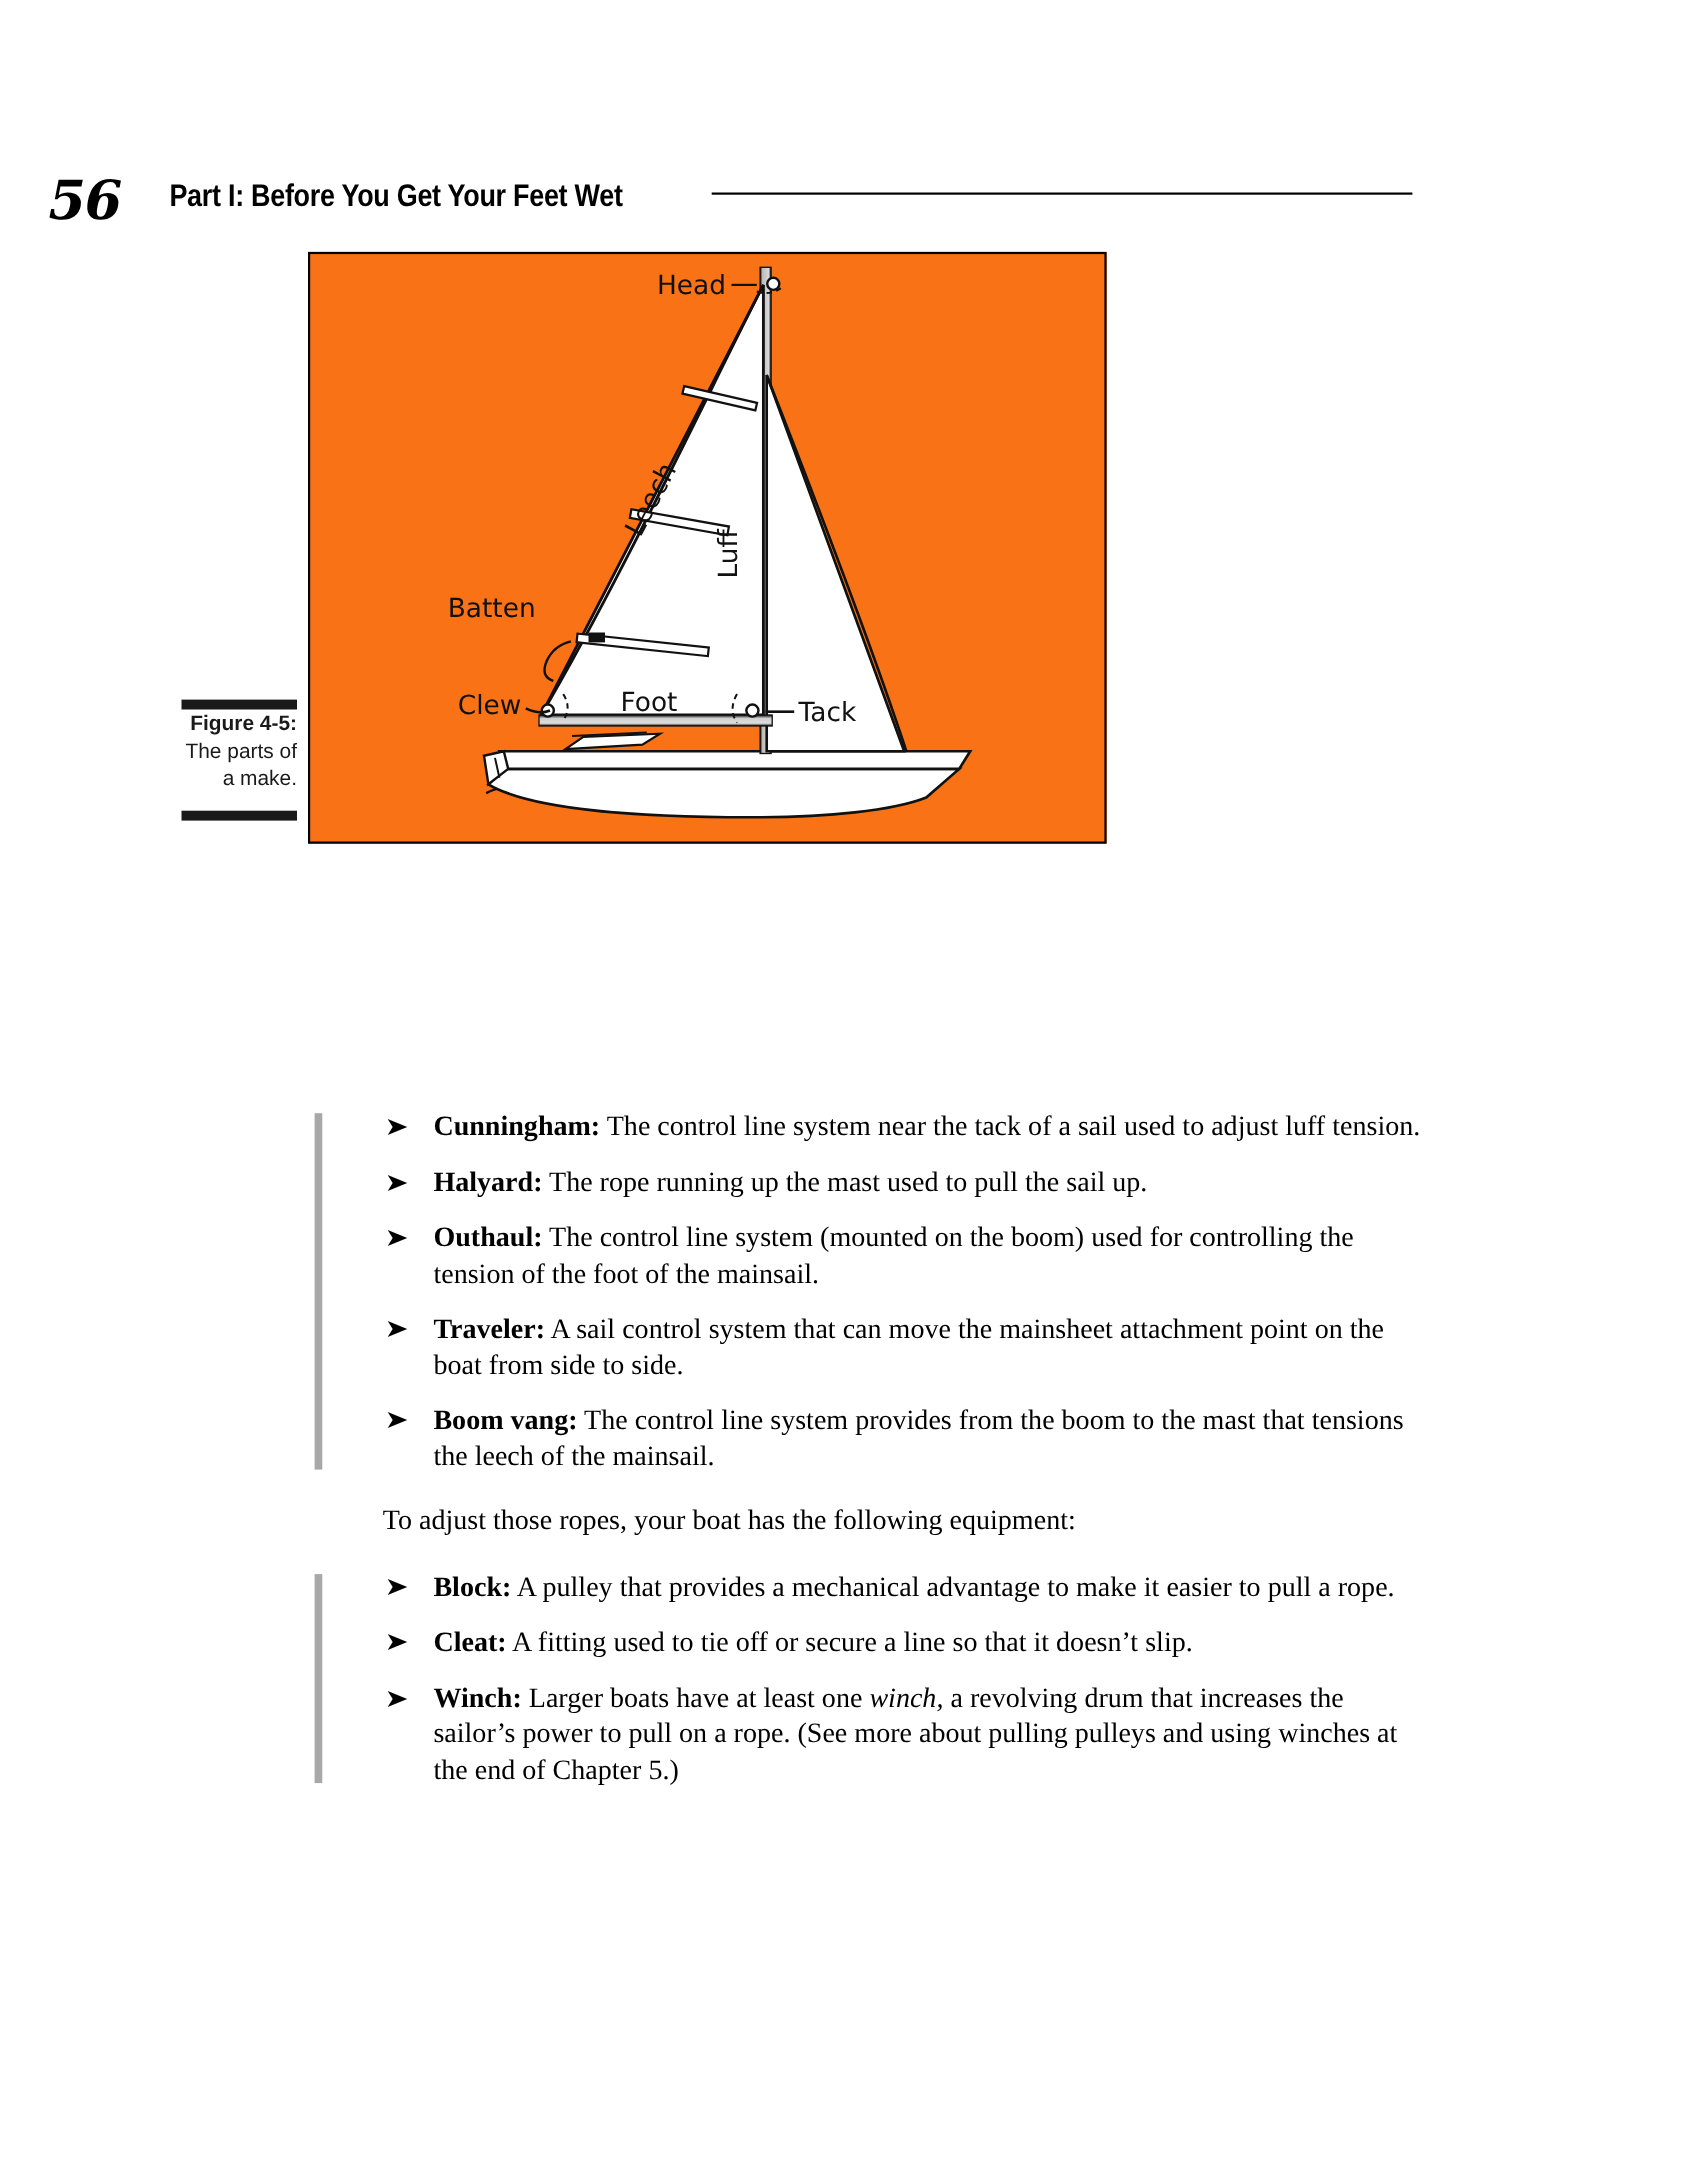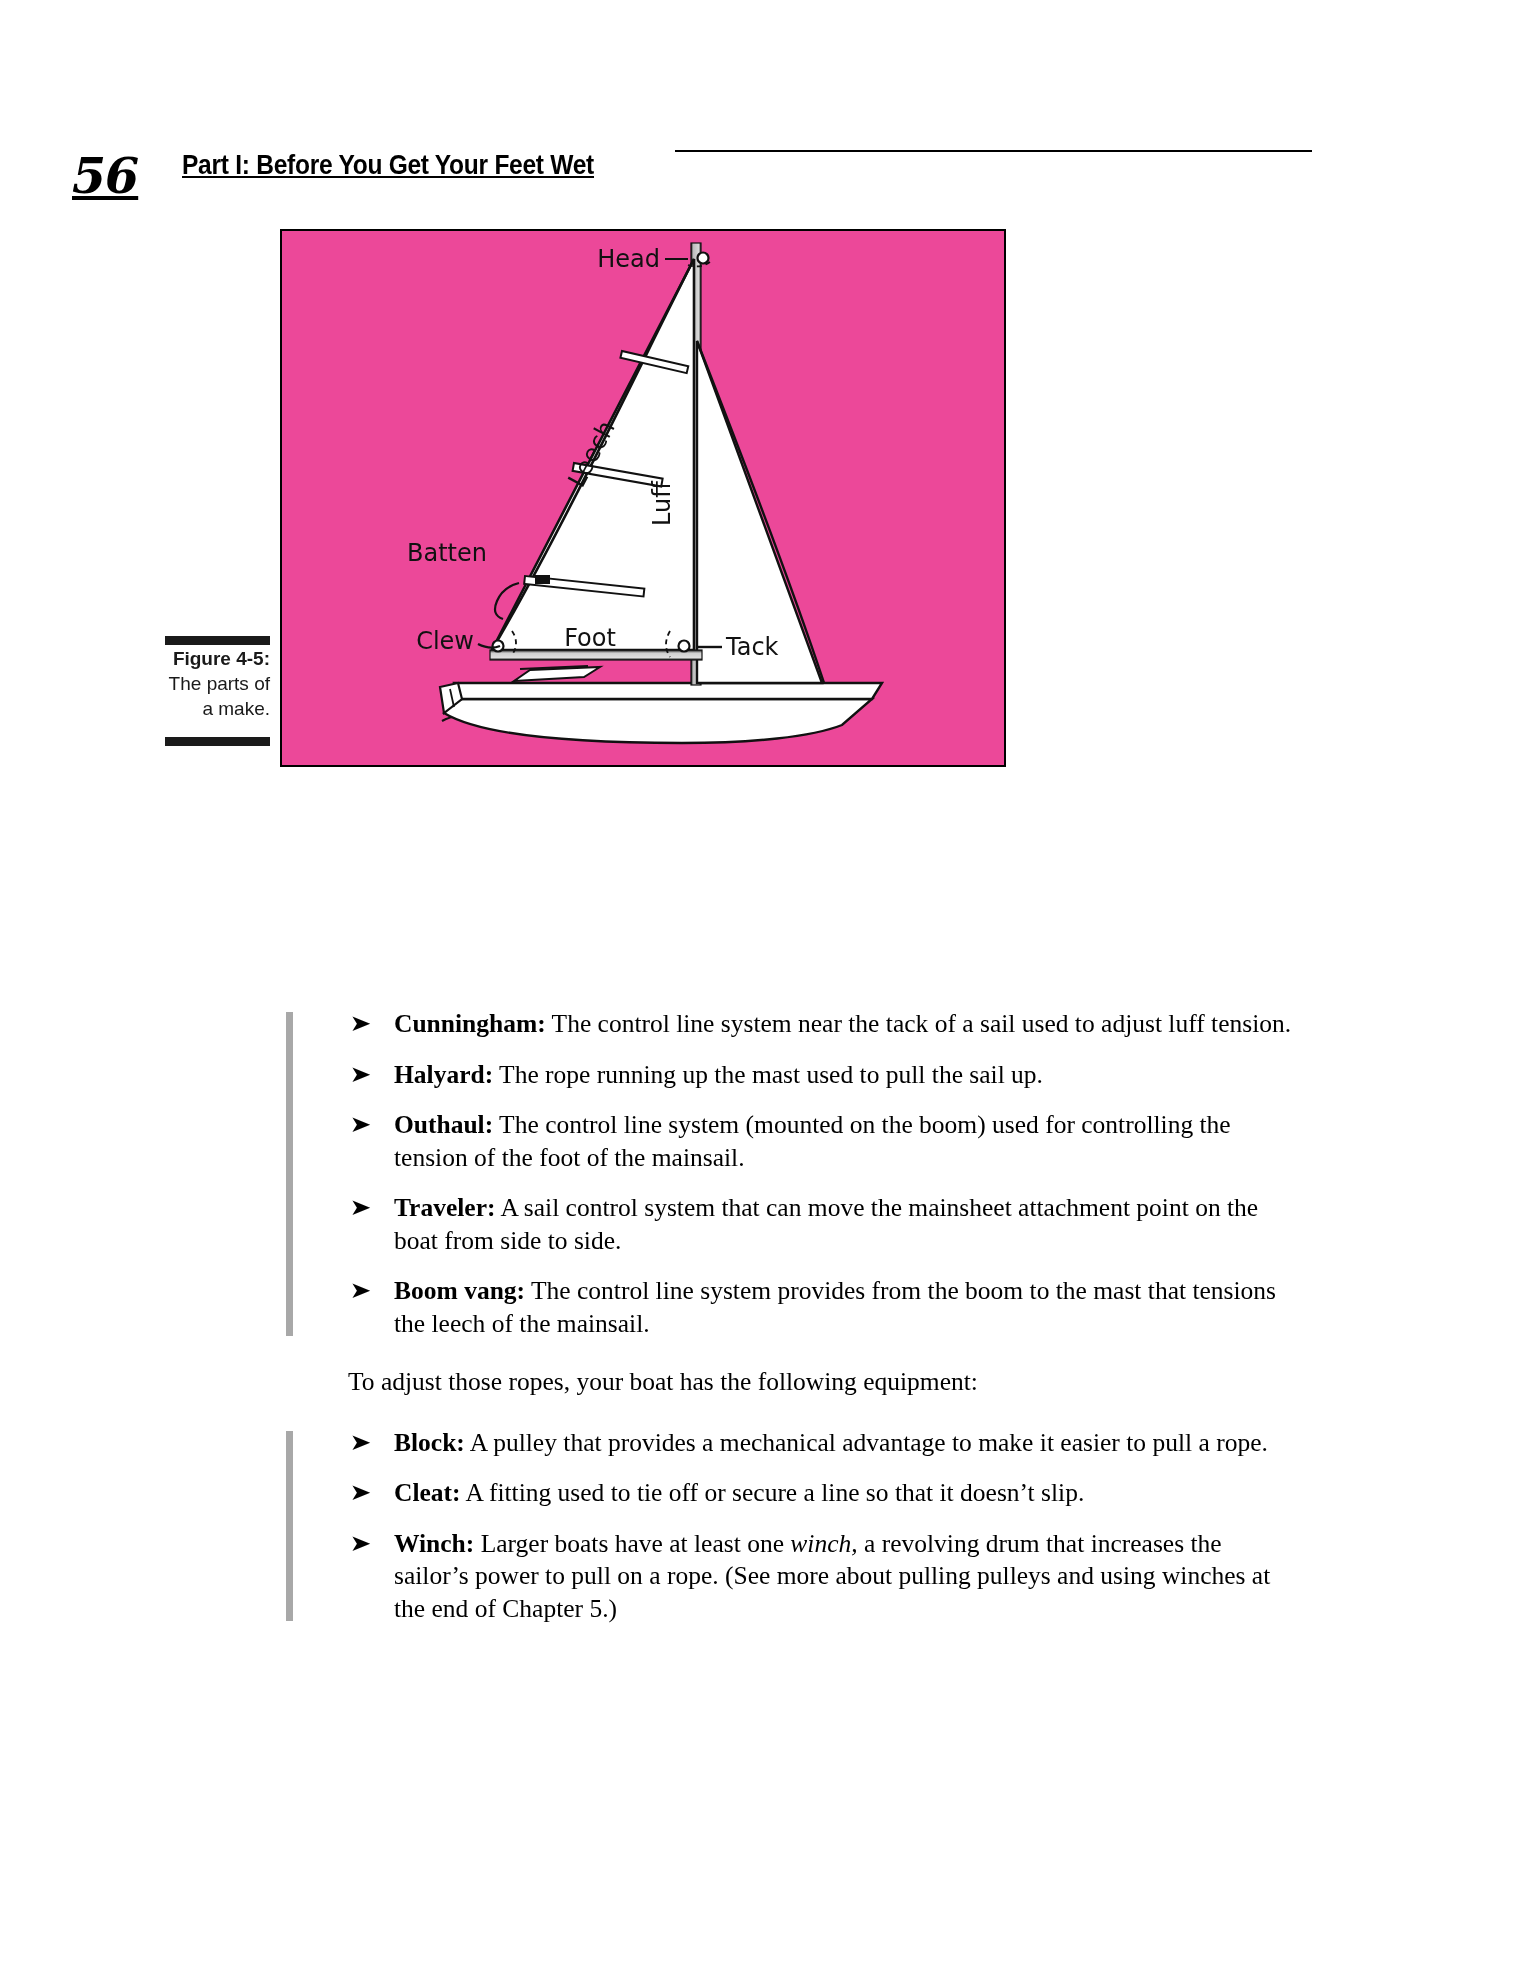--- a/index.html
+++ b/index.html
@@ -13,27 +13,26 @@
     height: 1980px;
     background: #ffffff;
     font-family: "Liberation Serif", serif;
     color: #000000;
     overflow: hidden;
   }
 
   
   .running-head {
     position: absolute;
-    left: 72px;
+    left: 44px;
     top: 150px;
     width: 1240px;
     height: 60px;
     display: flex;
-    align-items: flex-start;
-    text-decoration: underline;
+    align-items: center;
   }
   .folio {
     font-family: "DejaVu Serif", serif;
     font-style: italic;
     font-weight: 700;
     font-size: 49px;
     line-height: 1;
     letter-spacing: -1px;
     margin-right: 44px;
     transform: translateY(2px);
@@ -58,21 +57,21 @@
   }
 
   
   .figure-box {
     position: absolute;
     left: 280px;
     top: 229px;
     width: 722px;
     height: 534px;
     border: 2px solid #000;
-    background: #ec4899;
+    background: #f97316;
     overflow: hidden;
   }
   .figure-box svg { display: block; }
 
   
   .caption {
     position: absolute;
     left: 165px;
     top: 636px;
     width: 105px;

